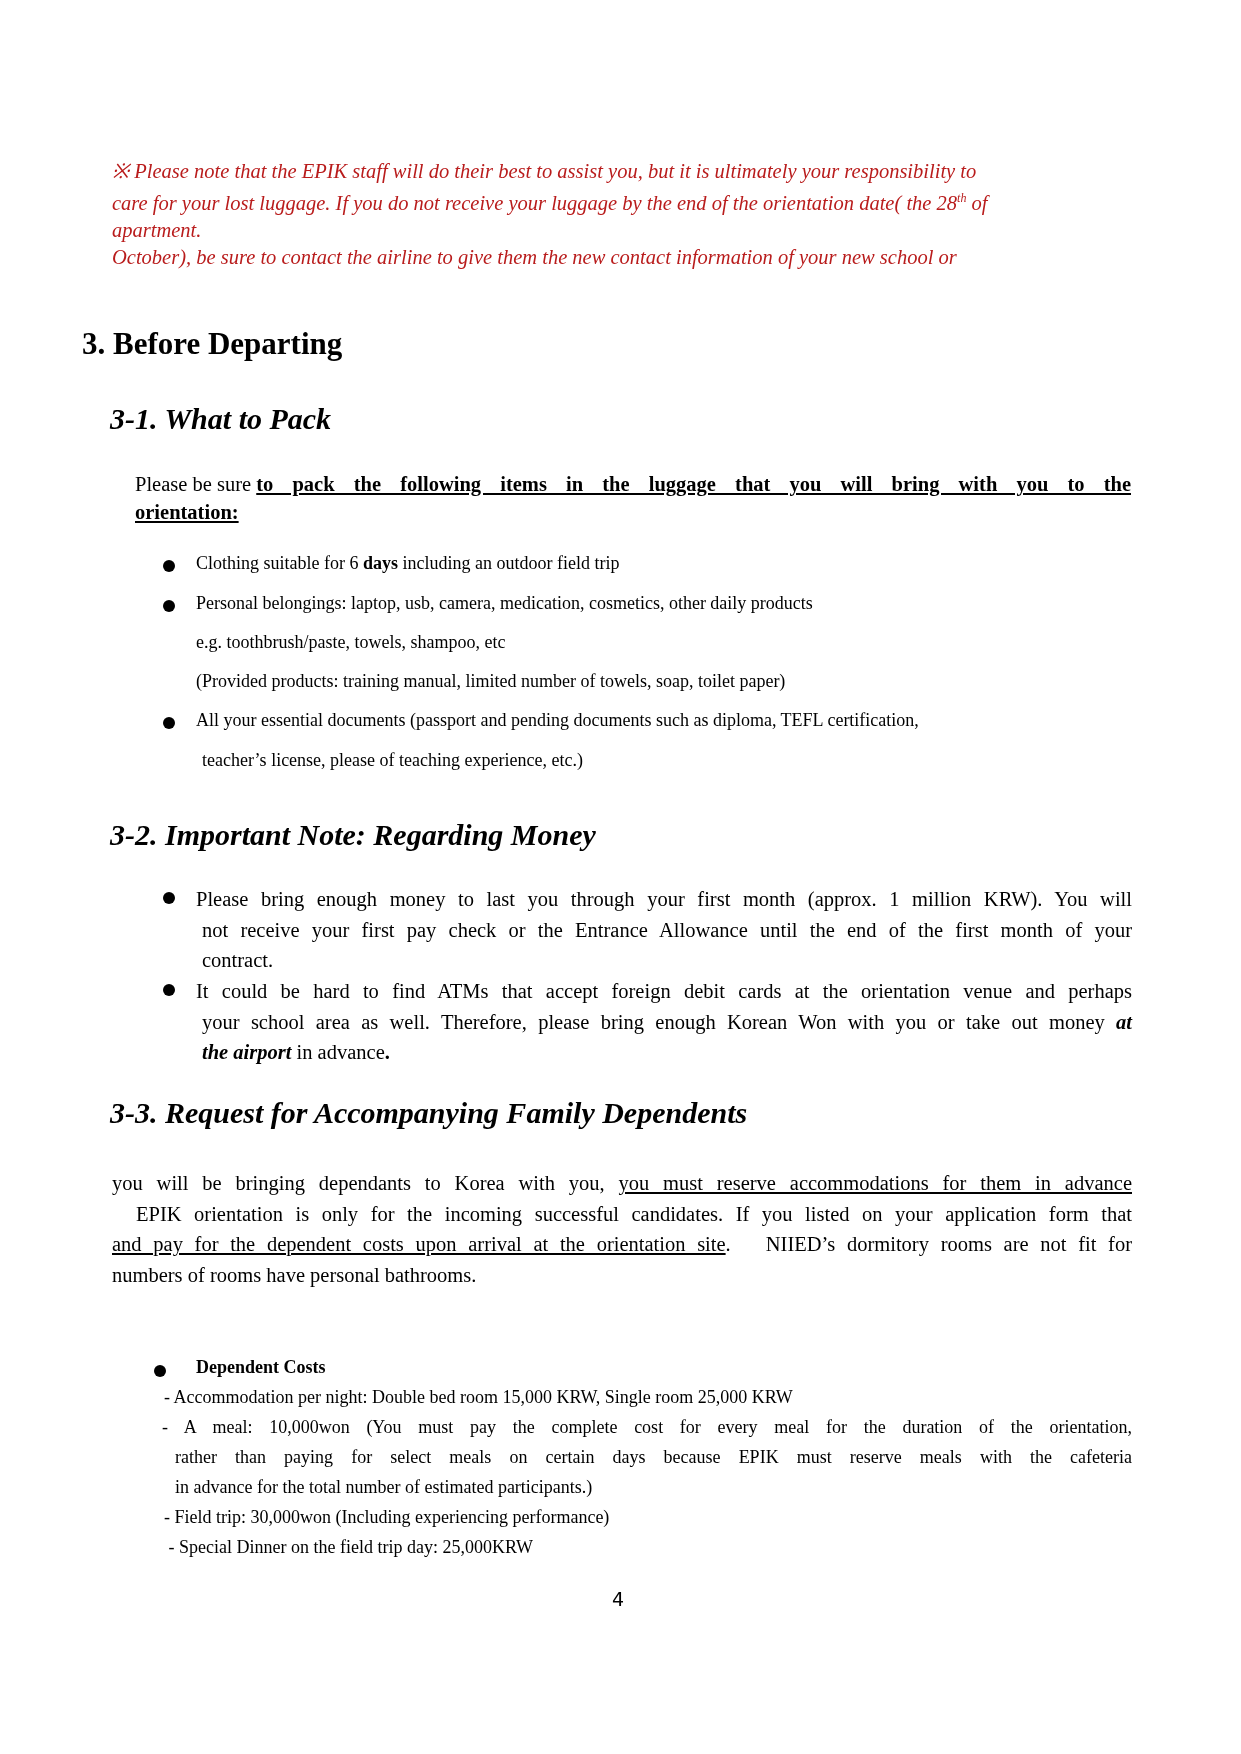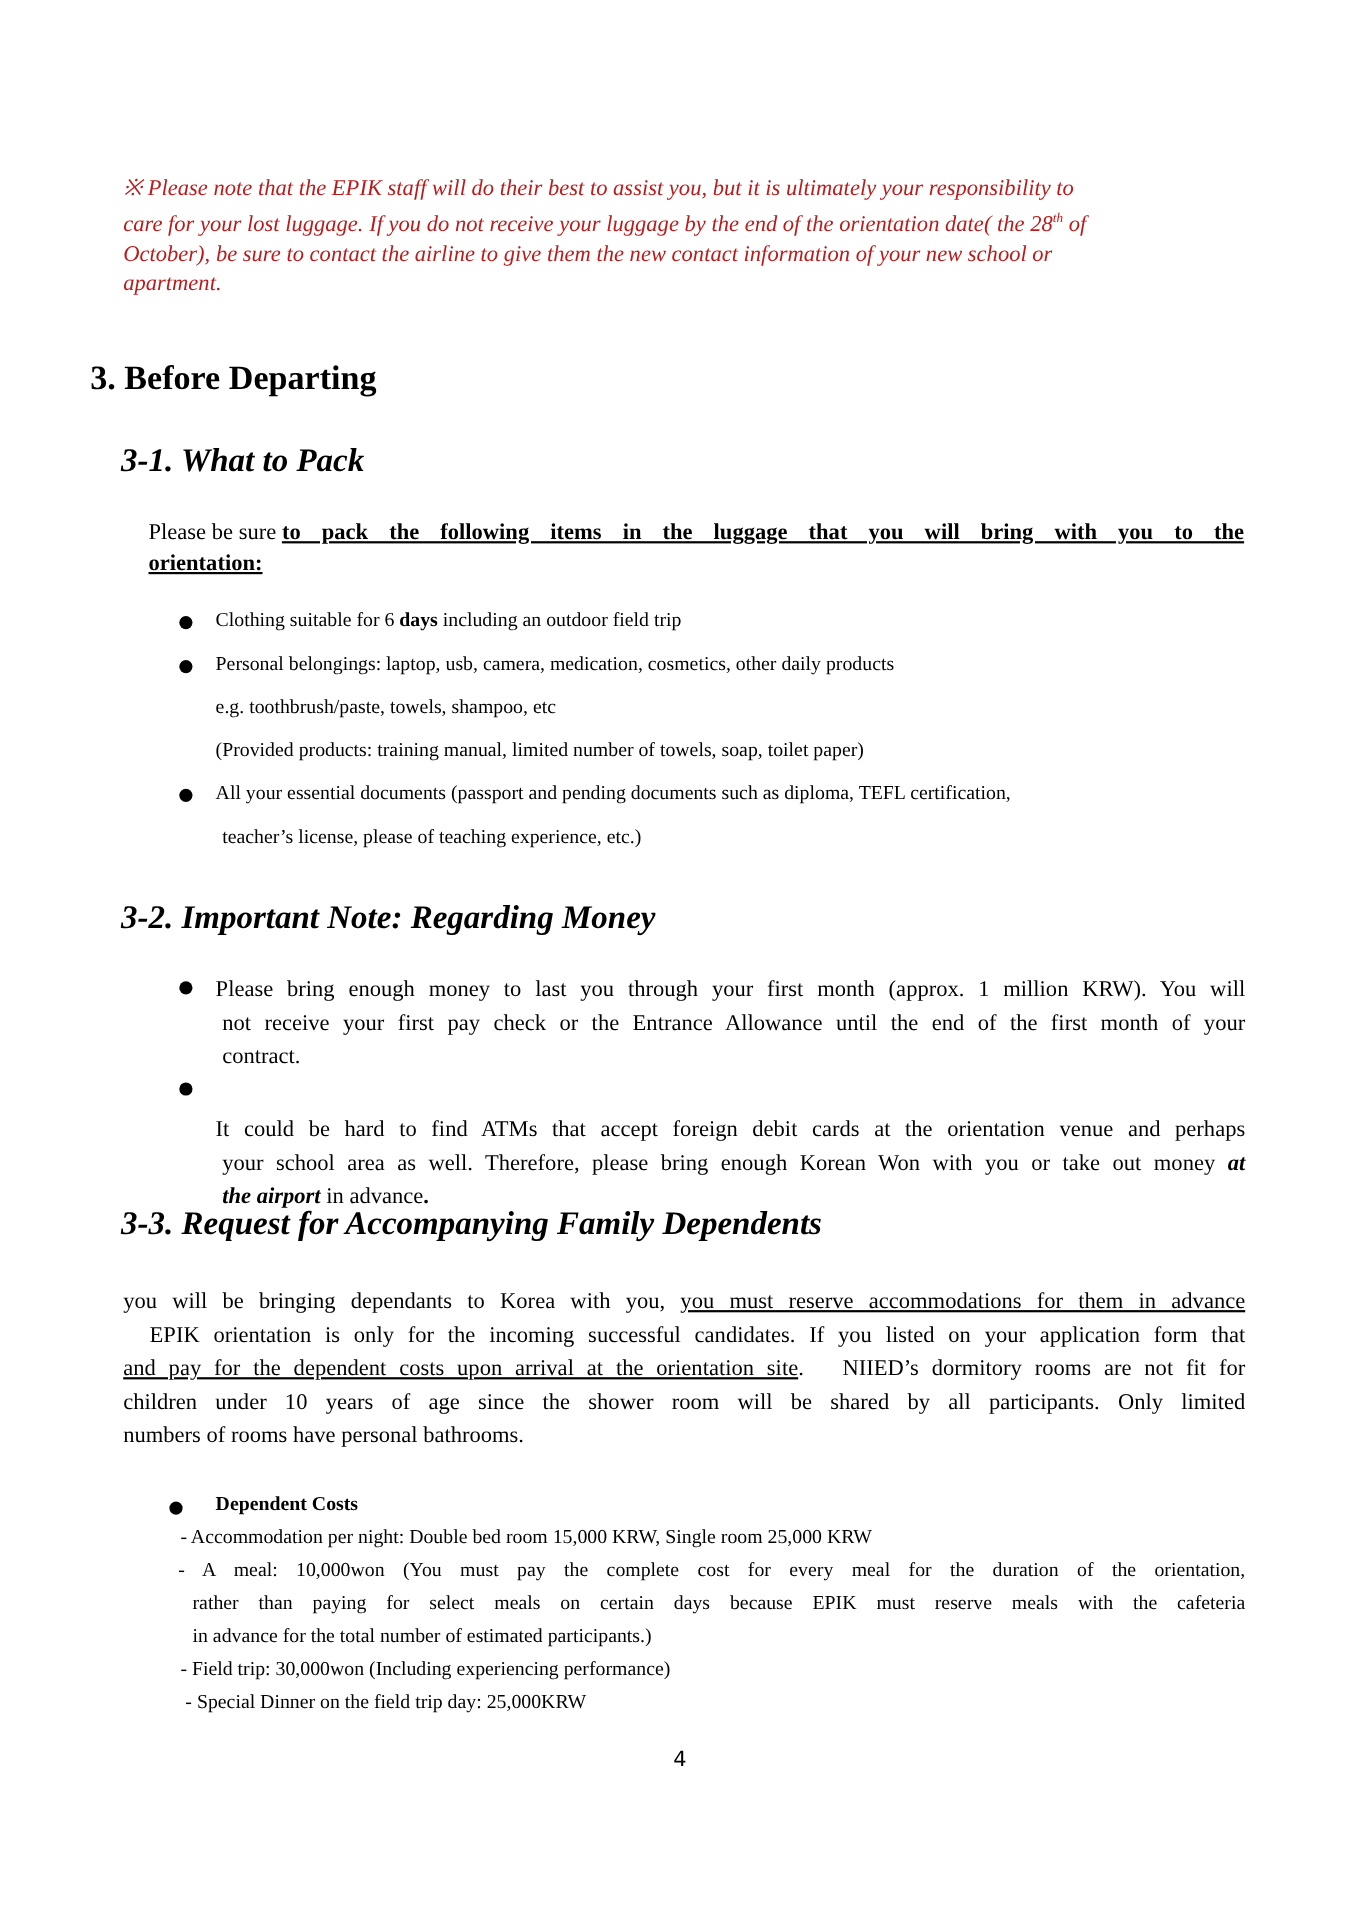--- a/index.html
+++ b/index.html
@@ -18,22 +18,22 @@
   .pagenum { position: absolute; left: 612px; top: 1588px; font-family: "DejaVu Sans", sans-serif; font-size: 19px; }
 </style>
 </head>
 <body>
 
 <div class="page">
 
   <div class="note">
     <div><span>※</span><span> Please note that the EPIK staff will do their best to assist you, but it is ultimately your responsibility to</span></div>
     <div><span>care for your lost luggage. If you do not receive your luggage by the end of the orientation date( the 28</span><sup>th</sup><span> of</span></div>
+    <div>apartment.</div>
     <div>October), be sure to contact the airline to give them the new contact information of your new school or</div>
-    <div>apartment.</div>
   </div>
 
   <div class="h1">3. Before Departing</div>
 
   <div class="h2" style="left:110px; top:402px;">3-1. What to Pack</div>
 
   <div class="para" style="left:135px; top:470px; width:996px;">
     <div style="display:flex; justify-content:space-between;">
       <span style="white-space:pre;">Please be sure </span>
       <span class="b u" style="flex:1; text-align:justify; text-align-last:justify;">to pack the following items in the luggage that you will bring with you to the</span>
@@ -60,33 +60,32 @@
   <div>
     <div class="dot" style="left:163px; top:892px;"></div>
     <div class="para" style="left:196px; top:884px; width:936px; line-height:30.5px;">
       <div style="text-align:justify; text-align-last:justify;">Please bring enough money to last you through your first month (approx. 1 million KRW). You will</div>
       <div style="padding-left:6px; text-align:justify; text-align-last:justify;">not receive your first pay check or the Entrance Allowance until the end of the first month of your</div>
       <div style="padding-left:6px;">contract.</div>
     </div>
 
     <div class="dot" style="left:163px; top:984px;"></div>
     <div class="para" style="left:196px; top:976px; width:936px; line-height:30.5px;">
-      <div style="text-align:justify; text-align-last:justify;margin-top:36px;">It could be hard to find ATMs that accept foreign debit cards at the orientation venue and perhaps</div>
+      <div style="text-align:justify; text-align-last:justify;">It could be hard to find ATMs that accept foreign debit cards at the orientation venue and perhaps</div>
       <div style="padding-left:6px; text-align:justify; text-align-last:justify;"><span>your school area as well. Therefore, please bring enough Korean Won with you or take out money </span><span class="bi">at</span></div>
       <div style="padding-left:6px;"><span class="bi">the airport</span><span> in advance</span><span class="b">.</span></div>
     </div>
   </div>
 
   <div class="h2" style="left:110px; top:1096px;">3-3.  Request for Accompanying Family Dependents</div>
 
   <div class="para" style="left:112px; top:1168px; width:1020px; line-height:30.5px;">
     <div style="text-align:justify; text-align-last:justify;"><span>you will be bringing dependants to Korea with you, </span><span class="u">you must reserve accommodations for them in advance</span></div>
     <div style="padding-left:24px; text-align:justify; text-align-last:justify;">EPIK orientation is only for the incoming successful candidates. If you listed on your application form that</div>
     <div style="text-align:justify; text-align-last:justify;"><span class="u">and pay for the dependent costs upon arrival at the orientation site</span><span style="white-space:pre;">.   NIIED’s dormitory rooms are not fit for</span></div>
-    <div style="text-align:justify; text-align-last:justify;">children under 10 years of age since the shower room will be shared by all participants.   Only limited</div>
     <div>numbers of rooms have personal bathrooms.</div>
   </div>
 
   <div>
     <div class="dot" style="left:154px; top:1365px;"></div>
     <div class="line b" style="left:196px; top:1357px;">Dependent Costs</div>
     <div class="line" style="left:164px; top:1387px;">- Accommodation per night: Double bed room 15,000 KRW, Single room 25,000 KRW</div>
     <div class="line" style="left:162px; top:1417px; width:970px; white-space:normal; text-align:justify; text-align-last:justify;">- A meal: 10,000won (You must pay the complete cost for every meal for the duration of the orientation,</div>
     <div class="line" style="left:175px; top:1447px; width:957px; white-space:normal; text-align:justify; text-align-last:justify;">rather than paying for select meals on certain days because EPIK must reserve meals with the cafeteria</div>
     <div class="line" style="left:175px; top:1477px;">in advance for the total number of estimated participants.)</div>

